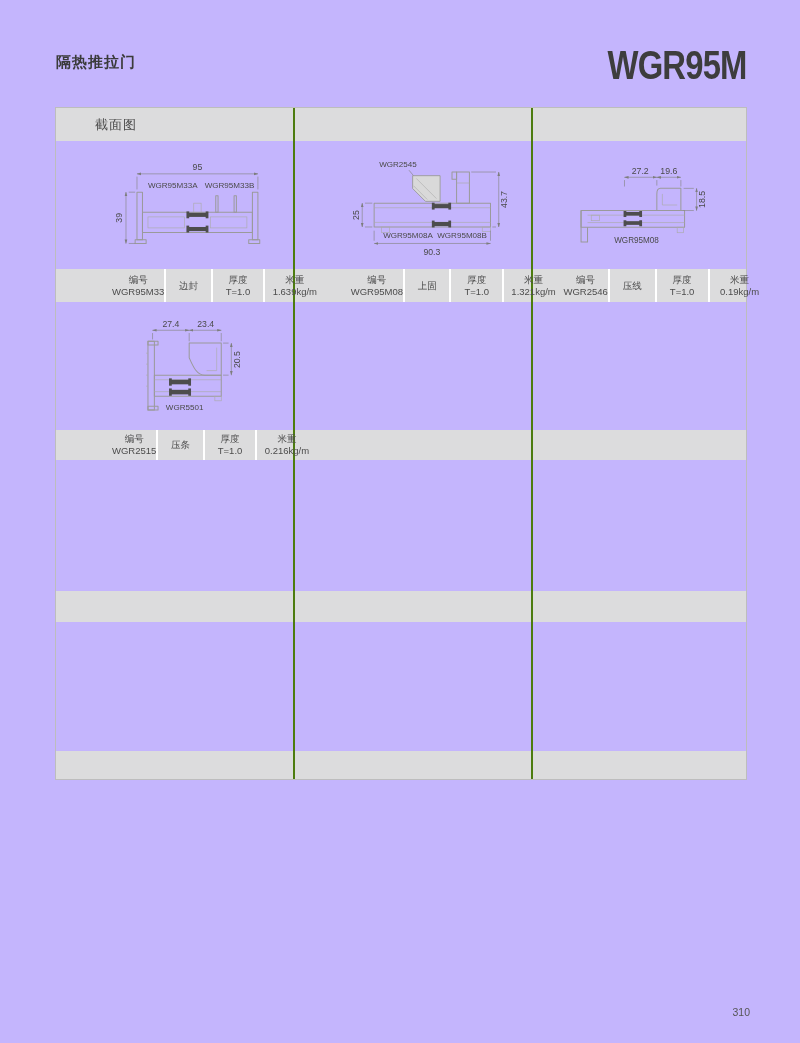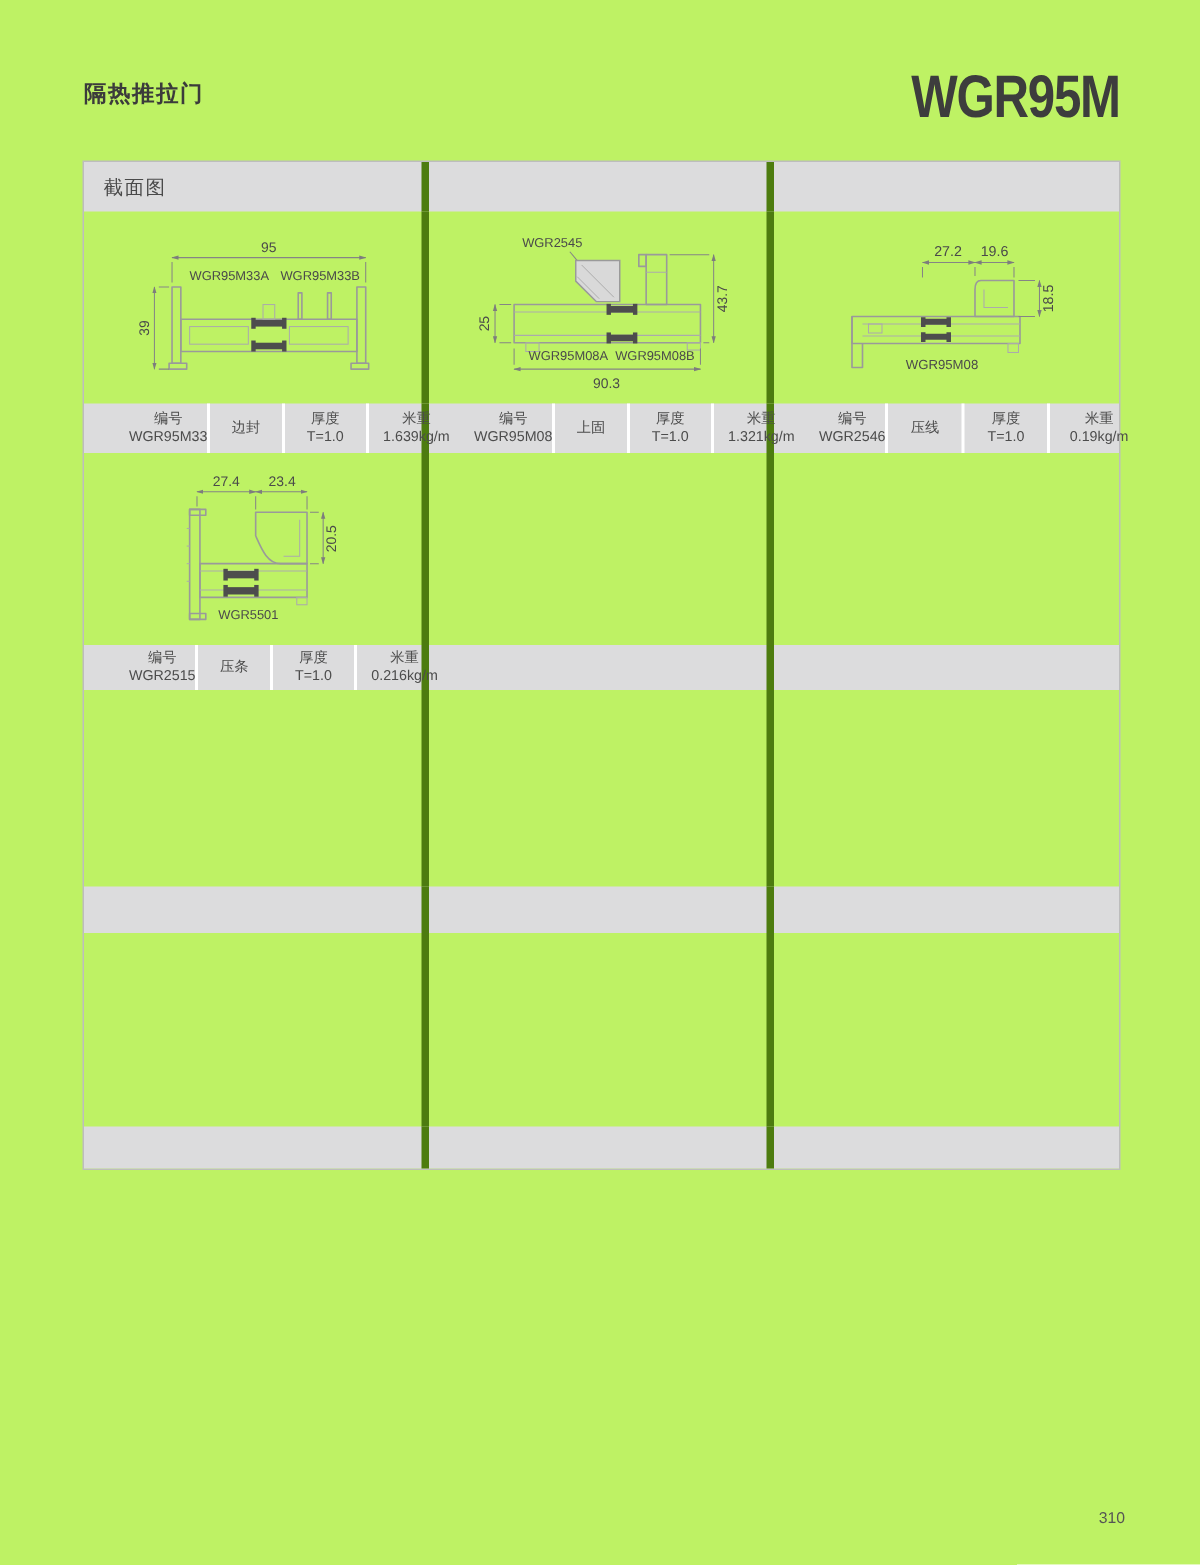--- a/index.html
+++ b/index.html
@@ -1,38 +1,38 @@
 <!DOCTYPE html>
 <html><head>
 <meta charset="utf-8">
 <style>
   html,body{margin:0;padding:0;background:#fff;}
   .page{
-    position:relative;width:800px;height:1043px;background:#bef264;
+    position:relative;width:800px;height:1043px;background:#c4b5fd;
     font-family:"Liberation Sans",sans-serif;overflow:hidden;
   }
   
   .cat-title{
     position:absolute;left:56px;top:53px;font-size:15px;font-weight:700;
     color:#3b3b3b;letter-spacing:1px;
   }
   .model{
     position:absolute;right:53px;top:45px;font-size:40px;font-weight:700;
     color:#3d3d3d;letter-spacing:-1px;transform:scaleX(0.82);
     transform-origin:100% 50%;line-height:40px;
   }
   
   .spec-table{
     position:absolute;left:55px;top:107px;width:690px;
     border:1px solid #bdbdbd;box-sizing:content-box;
   }
   .trow{display:flex;width:100%;box-sizing:border-box;}
   .gray{background:#dcdcdd;}
   .col{width:33.3333%;box-sizing:border-box;position:relative;}
-  .col.sep{border-right:5px solid #4d7c0f;}
+  .col.sep{border-right:2px solid #4d7c0f;margin-left:26px;}
   .h-header{height:33px;}
   .h-draw{height:128px;}
   .h-draw3{height:131px;}
   .h-draw4{height:129px;}
   .h-spec1{height:33px;}
   .h-spec2{height:30px;}
   .h-spec3{height:31px;}
   .h-spec4{height:28px;}
   .h-notes{height:177px;}
   .section-title{

